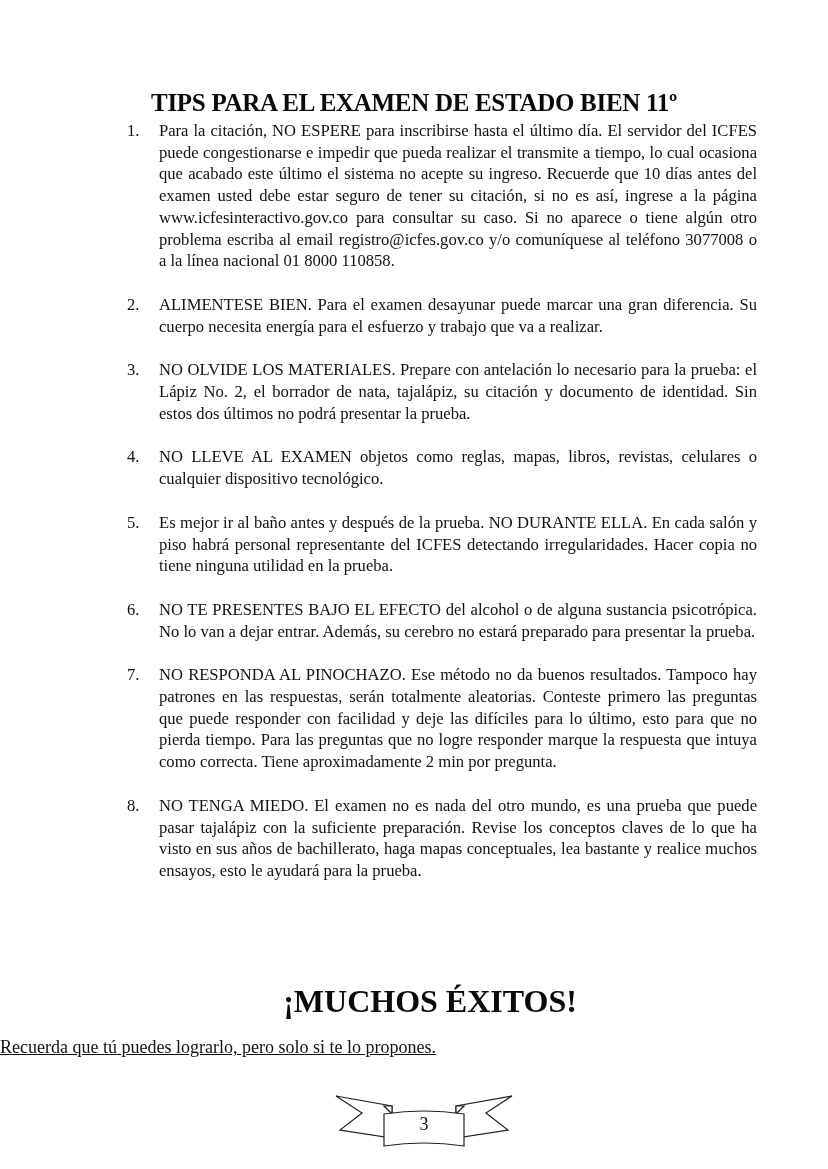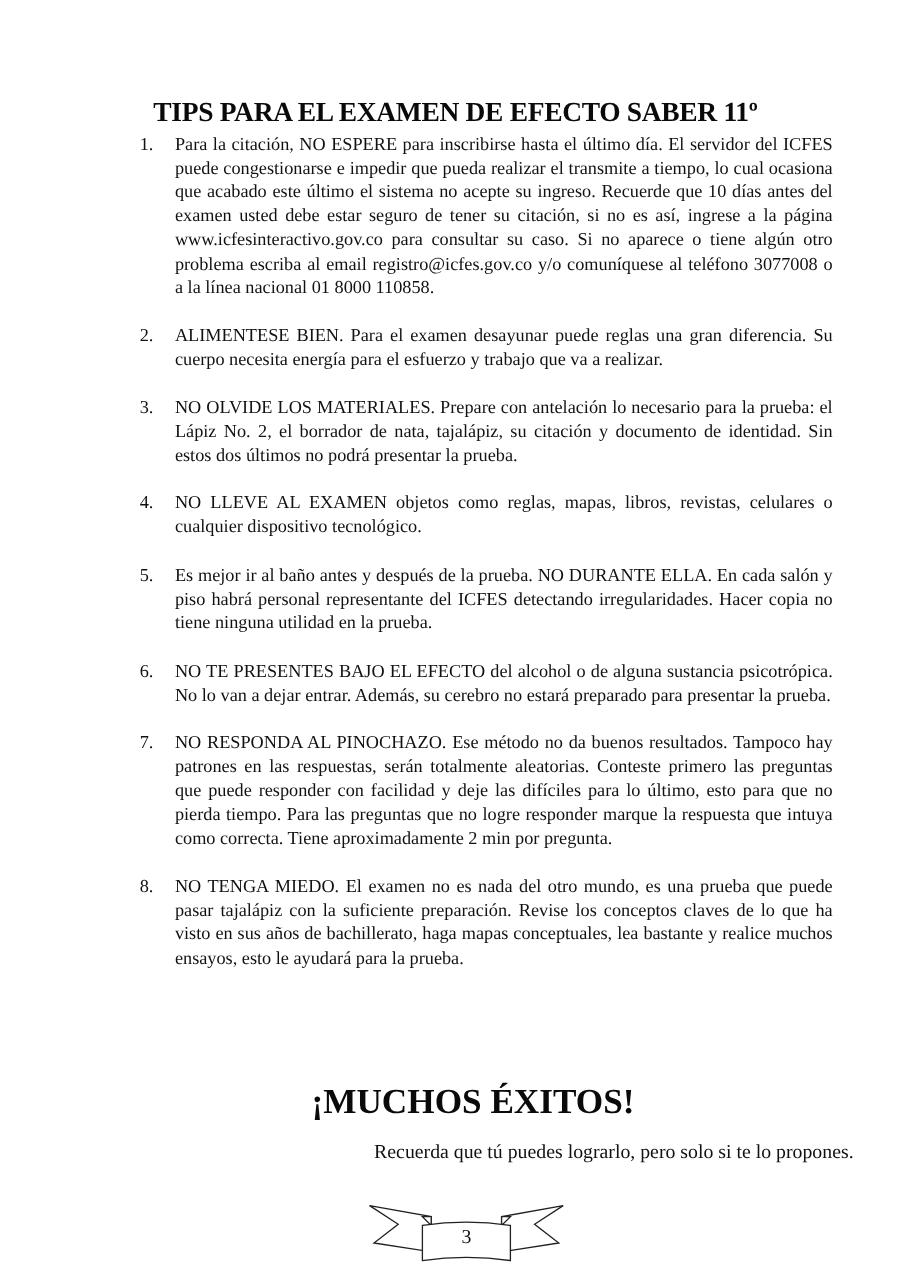--- a/index.html
+++ b/index.html
@@ -6,37 +6,37 @@
     body { width: 828px; height: 1169px; position: relative; overflow: hidden;
            font-family: "Liberation Serif", "DejaVu Serif", serif; color: #111; }
     .title { position: absolute; top: 72px; left: 0; width: 828px; text-align: center;
              font-weight: bold; font-size: 25px; letter-spacing: -0.3px; color: #0a0a0a; }
     .tips { position: absolute; top: 120px; left: 127px; width: 630px; margin: 0; padding: 0; list-style: none; }
     .tip { display: flex; font-size: 16.6px; line-height: 21.7px; text-align: justify; }
     .tip .num { width: 32px; flex: 0 0 32px; }
     .tip .txt { flex: 1; }
     .closing-title { position: absolute; top: 983px; left: 16px; width: 828px; text-align: center;
                      font-weight: bold; font-size: 32px; color: #0a0a0a; }
-    .closing-sub { position: absolute; top: 1037px; left: 0; width: 776px; text-align: right; font-size: 18px; }
+    .closing-sub { position: absolute; top: 1037px; left: 0; width: 776px; text-align: left; font-size: 18px; text-decoration: underline; }
     .ribbon { position: absolute; left: 334px; top: 1092px; width: 180px; height: 56px; }
     .page-num { position: absolute; left: 384px; top: 1114px; width: 80px; text-align: center; font-size: 18px; }
   </style>
 </head>
 <body>
 
-<h1 class="title">TIPS PARA EL EXAMEN DE EFECTO SABER 11º</h1>
+<h1 class="title">TIPS PARA EL EXAMEN DE ESTADO BIEN 11º</h1>
 
 <ol class="tips">
   <li class="tip" style="margin-bottom:22px">
     <span class="num">1.</span>
     <span class="txt">Para la citación, NO ESPERE para inscribirse hasta el último día. El servidor del ICFES puede congestionarse e impedir que pueda realizar el transmite a tiempo, lo cual ocasiona que acabado este último el sistema no acepte su ingreso. Recuerde que 10 días antes del examen usted debe estar seguro de tener su citación, si no es así, ingrese a la página www.icfesinteractivo.gov.co para consultar su caso. Si no aparece o tiene algún otro problema escriba al email registro@icfes.gov.co y/o comuníquese al teléfono 3077008 o a la línea nacional 01 8000 110858.</span>
   </li>
   <li class="tip" style="margin-bottom:22px">
     <span class="num">2.</span>
-    <span class="txt">ALIMENTESE BIEN. Para el examen desayunar puede reglas una gran diferencia. Su cuerpo necesita energía para el esfuerzo y trabajo que va a realizar.</span>
+    <span class="txt">ALIMENTESE BIEN. Para el examen desayunar puede marcar una gran diferencia. Su cuerpo necesita energía para el esfuerzo y trabajo que va a realizar.</span>
   </li>
   <li class="tip" style="margin-bottom:22px">
     <span class="num">3.</span>
     <span class="txt">NO OLVIDE LOS MATERIALES. Prepare con antelación lo necesario para la prueba: el Lápiz No. 2, el borrador de nata, tajalápiz, su citación y documento de identidad. Sin estos dos últimos no podrá presentar la prueba.</span>
   </li>
   <li class="tip" style="margin-bottom:22px">
     <span class="num">4.</span>
     <span class="txt">NO LLEVE AL EXAMEN objetos como reglas, mapas, libros, revistas, celulares o cualquier dispositivo tecnológico.</span>
   </li>
   <li class="tip" style="margin-bottom:22px">

